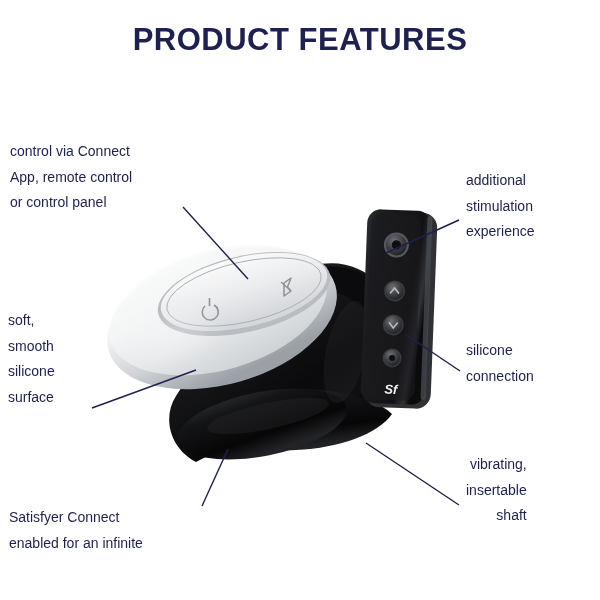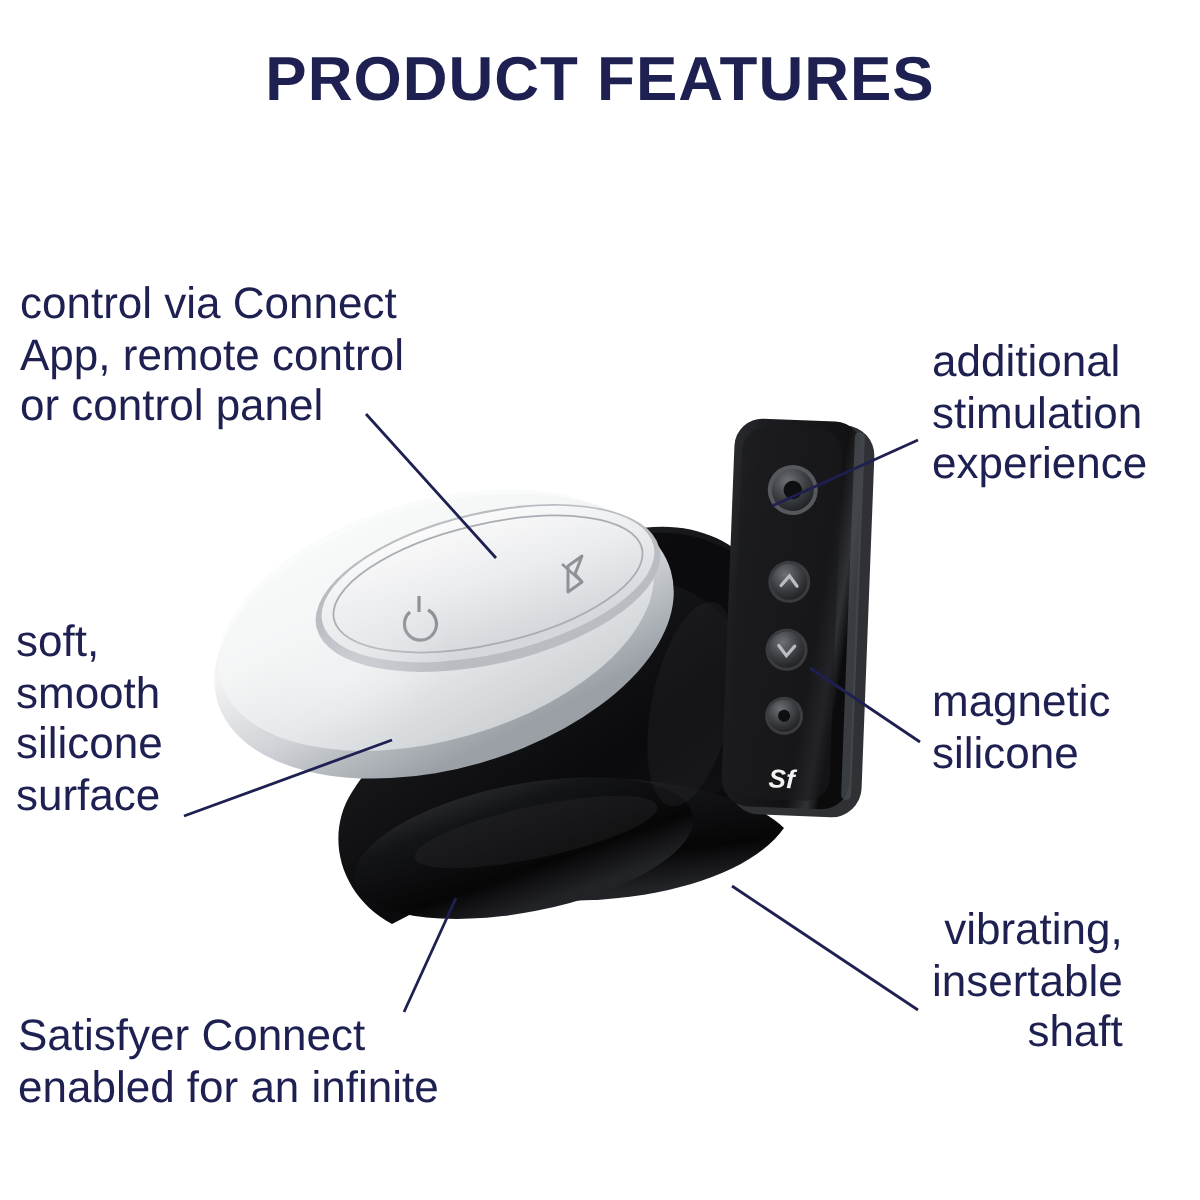--- a/index.html
+++ b/index.html
@@ -26,21 +26,21 @@
     font-size: 31px;
     font-weight: bold;
     letter-spacing: 0.5px;
     color: #1d2050;
   }
 
   
   .callout {
     position: absolute;
     color: #1d2050;
-    font-size: 22px;
+    font-size: 14px;
     line-height: 25.5px;
     font-weight: normal;
     white-space: nowrap;
   }
   .callout .ln { display: block; }
 
   .c-app      { left: 10px;  top: 139px; }
   .c-soft     { left: 8px;   top: 308px; }
   .c-connect  { left: 9px;   top: 505px; }
   .c-add      { left: 466px; top: 168px; }
@@ -226,22 +226,22 @@
     <span class="ln">enabled for an infinite</span>
   </div>
 
   <div class="callout c-add">
     <span class="ln">additional</span>
     <span class="ln">stimulation</span>
     <span class="ln">experience</span>
   </div>
 
   <div class="callout c-mag">
-    <span class="ln">magnetic</span>
     <span class="ln">silicone</span>
+    <span class="ln">connection</span>
   </div>
 
   <div class="callout c-vib">
     <span class="ln">vibrating,</span>
     <span class="ln">insertable</span>
     <span class="ln">shaft</span>
   </div>
 
 </div>
 

